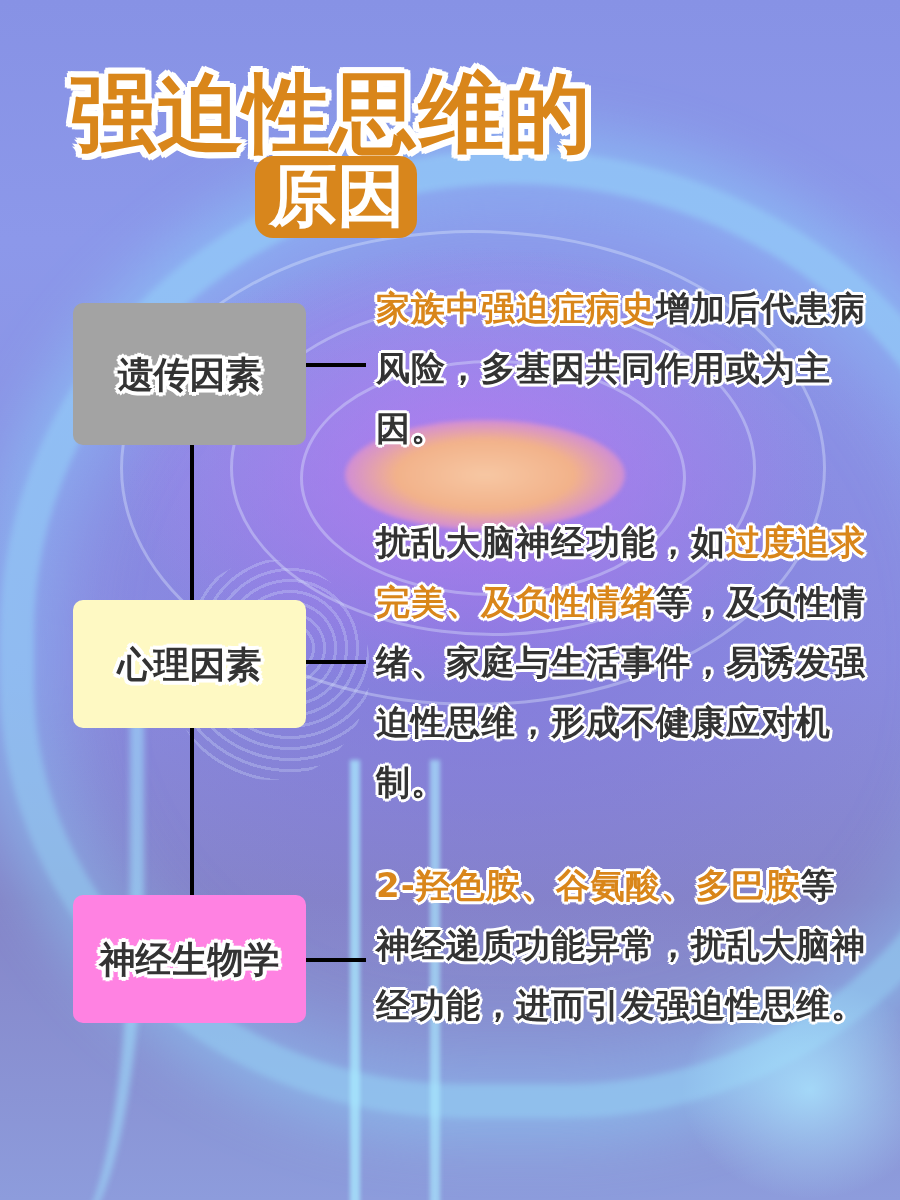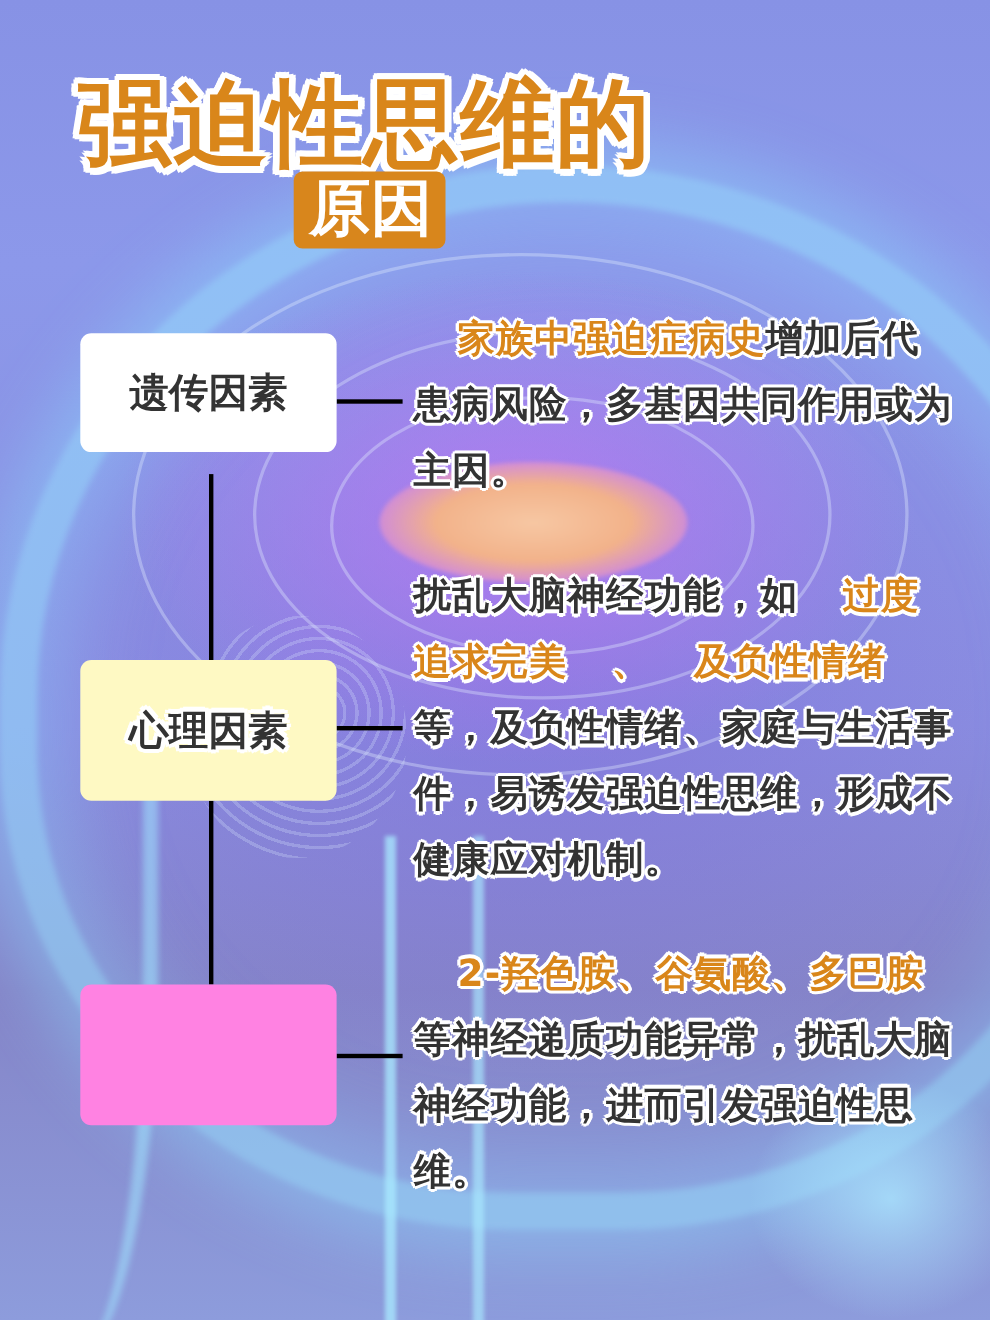--- a/index.html
+++ b/index.html
@@ -65,58 +65,58 @@
   .title-main {
     font-size: 86px; font-weight: bold; color: #d9861a; letter-spacing: 1px;
     -webkit-text-stroke: 0;
     text-shadow:
       -6px 0 #fff, 6px 0 #fff, 0 -6px #fff, 0 6px #fff,
       -4px -4px #fff, 4px -4px #fff, -4px 4px #fff, 4px 4px #fff,
       -6px 3px #fff, 6px -3px #fff, 3px 6px #fff, -3px -6px #fff;
     line-height: 1;
   }
   .title-box {
-    margin-left: 10px; background: #d8861c; border-radius: 8px;
-    padding: 6px 12px 8px 14px; font-size: 56px; font-weight: bold; color: #fff;
+    margin-left: 10px; background: #d8861c; border-radius: 18px;
+    padding: 6px 12px 8px 14px; font-size: 68px; font-weight: bold; color: #fff;
     line-height: 1;
   }
 
   
   .factor {
     position: absolute; left: 73px; width: 233px; border-radius: 10px;
     display: flex; align-items: center; justify-content: center; text-align: center;
   }
   .factor-label {
     font-size: 36px; font-weight: bold; color: #333; line-height: 1.25;
     text-shadow:
       -4px 0 #fff, 4px 0 #fff, 0 -4px #fff, 0 4px #fff,
       -3px -3px #fff, 3px -3px #fff, -3px 3px #fff, 3px 3px #fff;
   }
-  .f1 { top: 303px; height: 108px; background: #ffffff; }
+  .f1 { top: 303px; height: 142px; background: #a3a3a3; }
   .f2 { top: 600px; height: 128px; background: #fef9c3; }
   .f3 { top: 895px; height: 128px; background: #ff82e2; }
 
   .vline { position: absolute; left: 190px; width: 4px; background: #000; }
   .v1 { top: 431px; height: 169px; }
   .v2 { top: 728px; height: 167px; }
   .hline { position: absolute; left: 306px; width: 60px; height: 4px; background: #000; }
   .h1 { top: 363px; }
   .h2 { top: 660px; }
   .h3 { top: 958px; }
 
   
   .desc {
     position: absolute; left: 376px; width: 490px;
     font-size: 34px; font-weight: bold; color: #333; line-height: 60px;
     letter-spacing: 1px;
     text-shadow:
       -3px 0 #fff, 3px 0 #fff, 0 -3px #fff, 0 3px #fff,
       -2px -2px #fff, 2px -2px #fff, -2px 2px #fff, 2px 2px #fff;
   }
-  .desc .hl { color: #d9861a; margin-left: 40px; }
+  .desc .hl { color: #d9861a; }
   .d1 { top: 278px; }
   .d2 { top: 512px; }
   .d3 { top: 855px; }
 </style>
 </head>
 <body>
 
 <div class="bg">
   <div class="bg-base"></div>
   <div class="head-glow"></div>
@@ -142,20 +142,21 @@
 <div class="hline h3"></div>
 
 <div class="factor f1">
   <span class="factor-label">遗传因素</span>
 </div>
 <div class="factor f2">
   <span class="factor-label">心理因素</span>
 </div>
 <div class="factor f3">
   <div class="factor-label">
+    <div>神经生物学</div>
   </div>
 </div>
 
 <div class="desc d1">
   <span class="hl">家族中强迫症病史</span><span>增加后代患病风险，多基因共同作用或为主因。</span>
 </div>
 
 <div class="desc d2">
   <span>扰乱大脑神经功能，如</span><span class="hl">过度追求完美</span><span class="hl">、</span><span class="hl">及负性情绪</span><span>等，及负性情绪、家庭与生活事件，易诱发强迫性思维，形成不健康应对机制。</span>
 </div>

